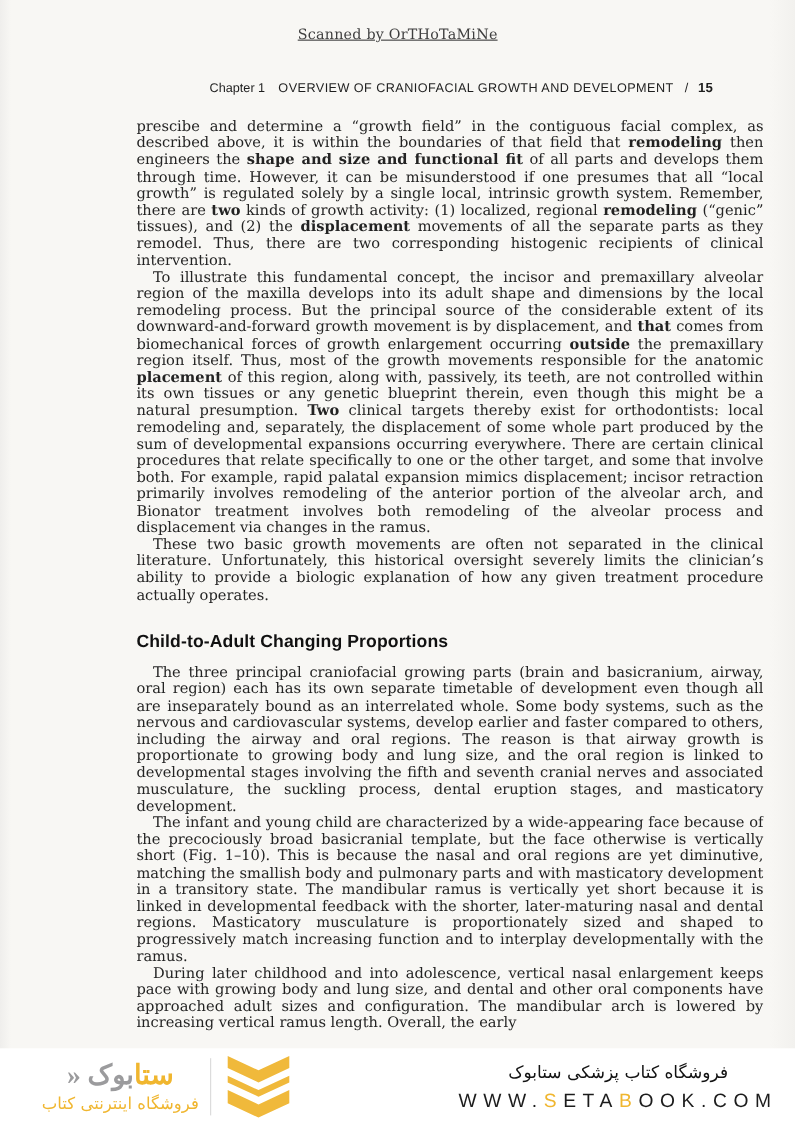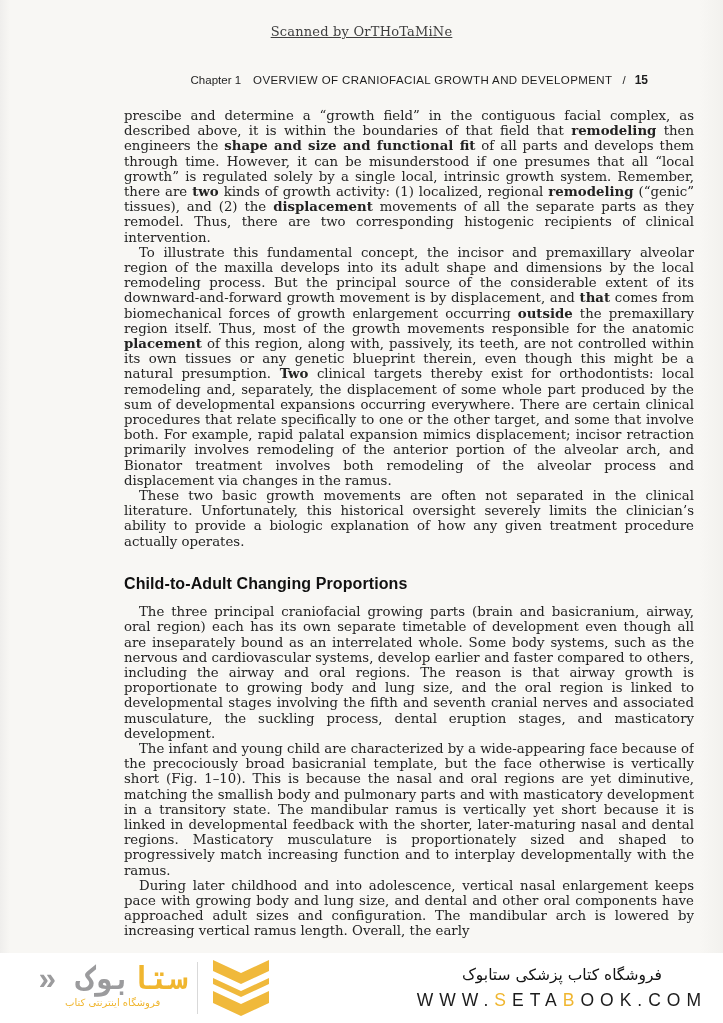--- a/index.html
+++ b/index.html
@@ -54,29 +54,29 @@
   .footer{
     position:absolute; left:0; bottom:0; width:723px; height:70px;
     background:#ffffff;
     display:flex; align-items:center; justify-content:space-between;
     padding:0 14px 0 38px;
   }
   .logo{ display:flex; align-items:center; height:60px; }
   .logo-text{ text-align:center; margin-right:10px; }
   .brand-line{
     direction:rtl; unicode-bidi:isolate;
-    font-family:Liberation Mono, monospace;
-    font-size:31px; font-weight:bold; line-height:26px; white-space:nowrap;
+    font-family:Liberation Serif, serif;
+    font-size:25px; font-weight:bold; line-height:26px; white-space:nowrap;
   }
   .brand-line .c-accent{ color:var(--accent); }
   .brand-line .c-gray{ color:var(--logo-gray); }
   .logo-tagline{
     direction:rtl; unicode-bidi:isolate;
     font-family:"DejaVu Sans", sans-serif;
-    font-size:10px; color:var(--accent); margin-top:3px; white-space:nowrap;
+    font-size:15px; color:var(--accent); margin-top:3px; white-space:nowrap;
   }
   .logo-divider{ width:1px; height:52px; background:#d9d9d9; margin-right:12px; }
   .chevron-mark{ display:block; }
   .footer-right{ text-align:center; padding-right:2px; }
   .store-name-fa{
     direction:rtl; unicode-bidi:isolate;
     font-family:"DejaVu Sans", sans-serif;
     font-size:15.5px; color:#121212; line-height:20px; white-space:nowrap;
   }
   .website-url{

